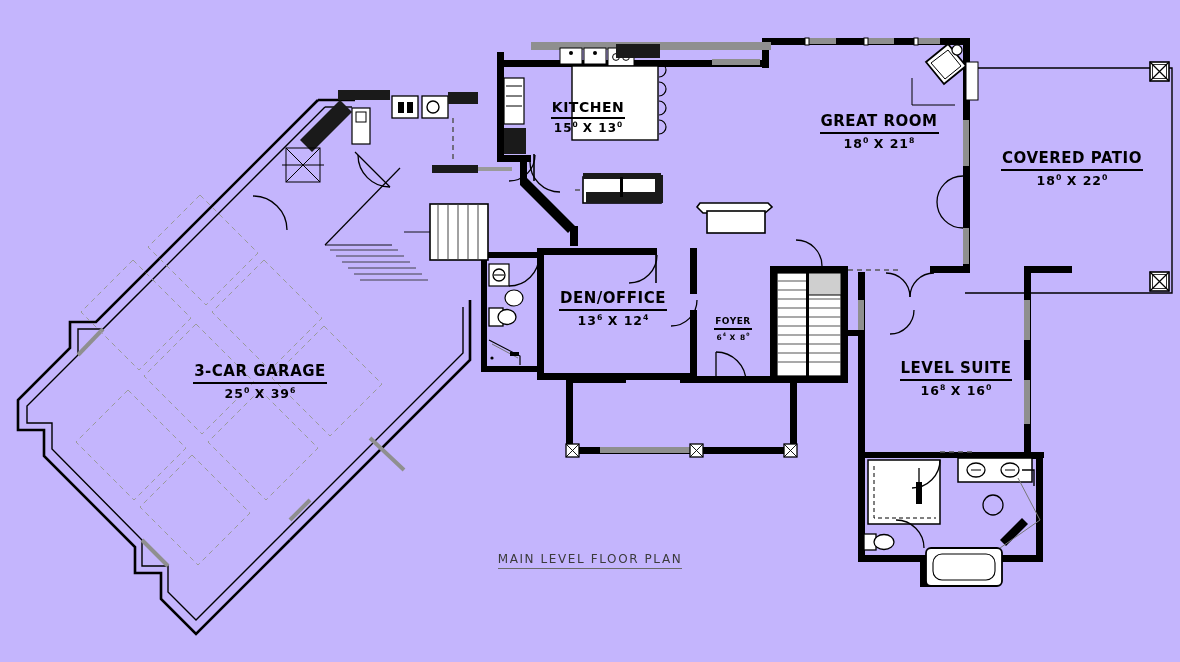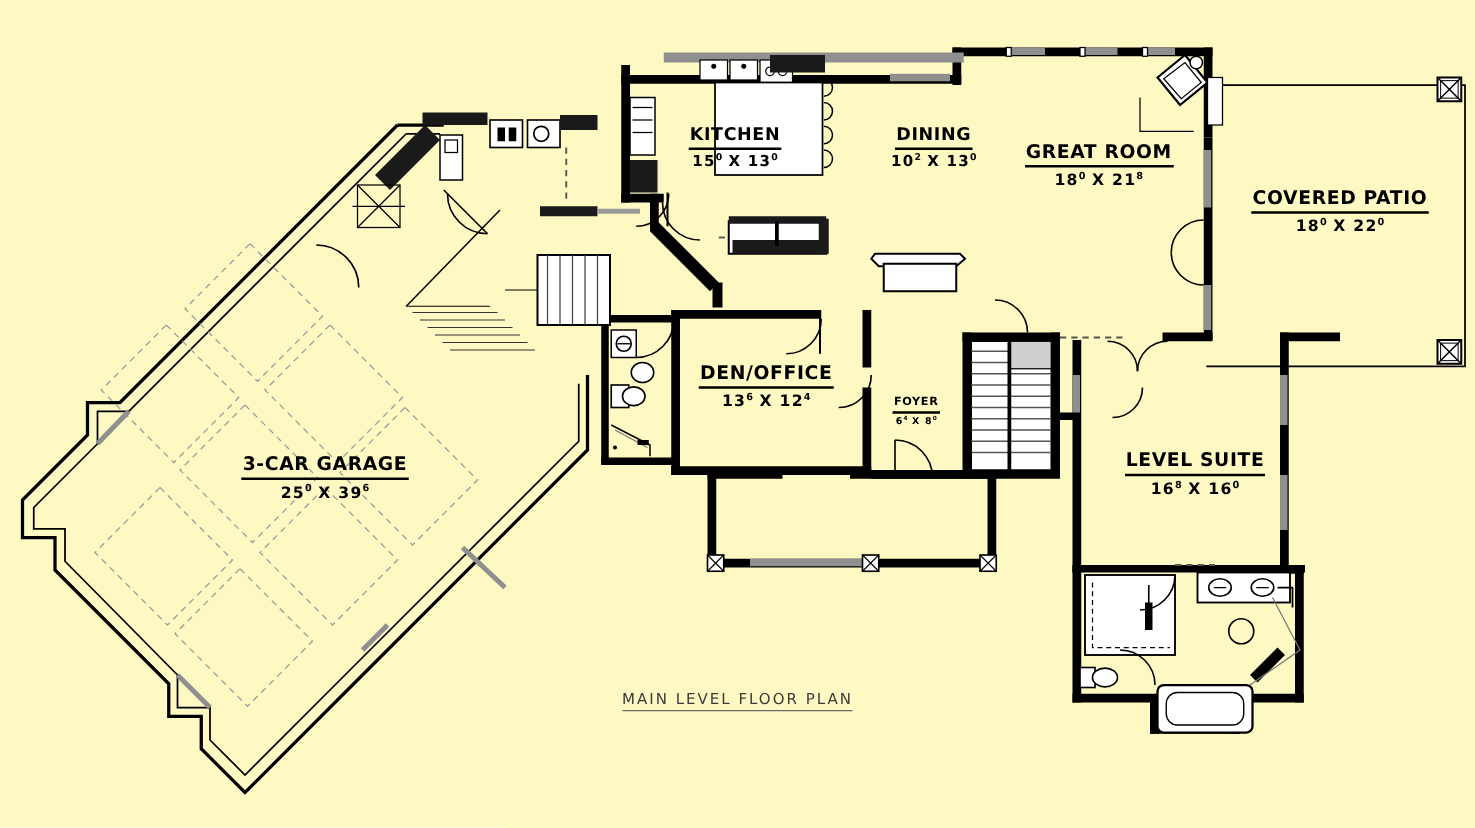--- a/index.html
+++ b/index.html
@@ -10,21 +10,21 @@
   body {
     width: 1180px;
     height: 662px;
     overflow: hidden;
     font-family: "DejaVu Sans", sans-serif;
   }
   #plan-root {
     position: relative;
     width: 1180px;
     height: 662px;
-    background: #fef9c3;
+    background: #c4b5fd;
   }
   svg.plan-svg {
     position: absolute;
     top: 0;
     left: 0;
     width: 1180px;
     height: 662px;
     display: block;
   }
   
@@ -422,24 +422,20 @@
       <path d="M453,118 L453,160"></path>
     </g>
 
   </svg>
 
   <div class="room-label sz-md" style="left:518px; top:98px; width:140px;">
     <span class="rname">KITCHEN</span>
     <span class="rdim">15<sup>0</sup> X 13<sup>0</sup></span>
   </div>
 
-  <div class="room-label sz-md" style="left:677px; top:98px; width:140px;">
-    <span class="rname">DINING</span>
-    <span class="rdim">10<sup>2</sup> X 13<sup>0</sup></span>
-  </div>
 
   <div class="room-label sz-lg" style="left:789px; top:112px; width:180px;">
     <span class="rname">GREAT  ROOM</span>
     <span class="rdim">18<sup>0</sup> X 21<sup>8</sup></span>
   </div>
 
   <div class="room-label sz-lg" style="left:972px; top:149px; width:200px;">
     <span class="rname">COVERED  PATIO</span>
     <span class="rdim">18<sup>0</sup> X 22<sup>0</sup></span>
   </div>

